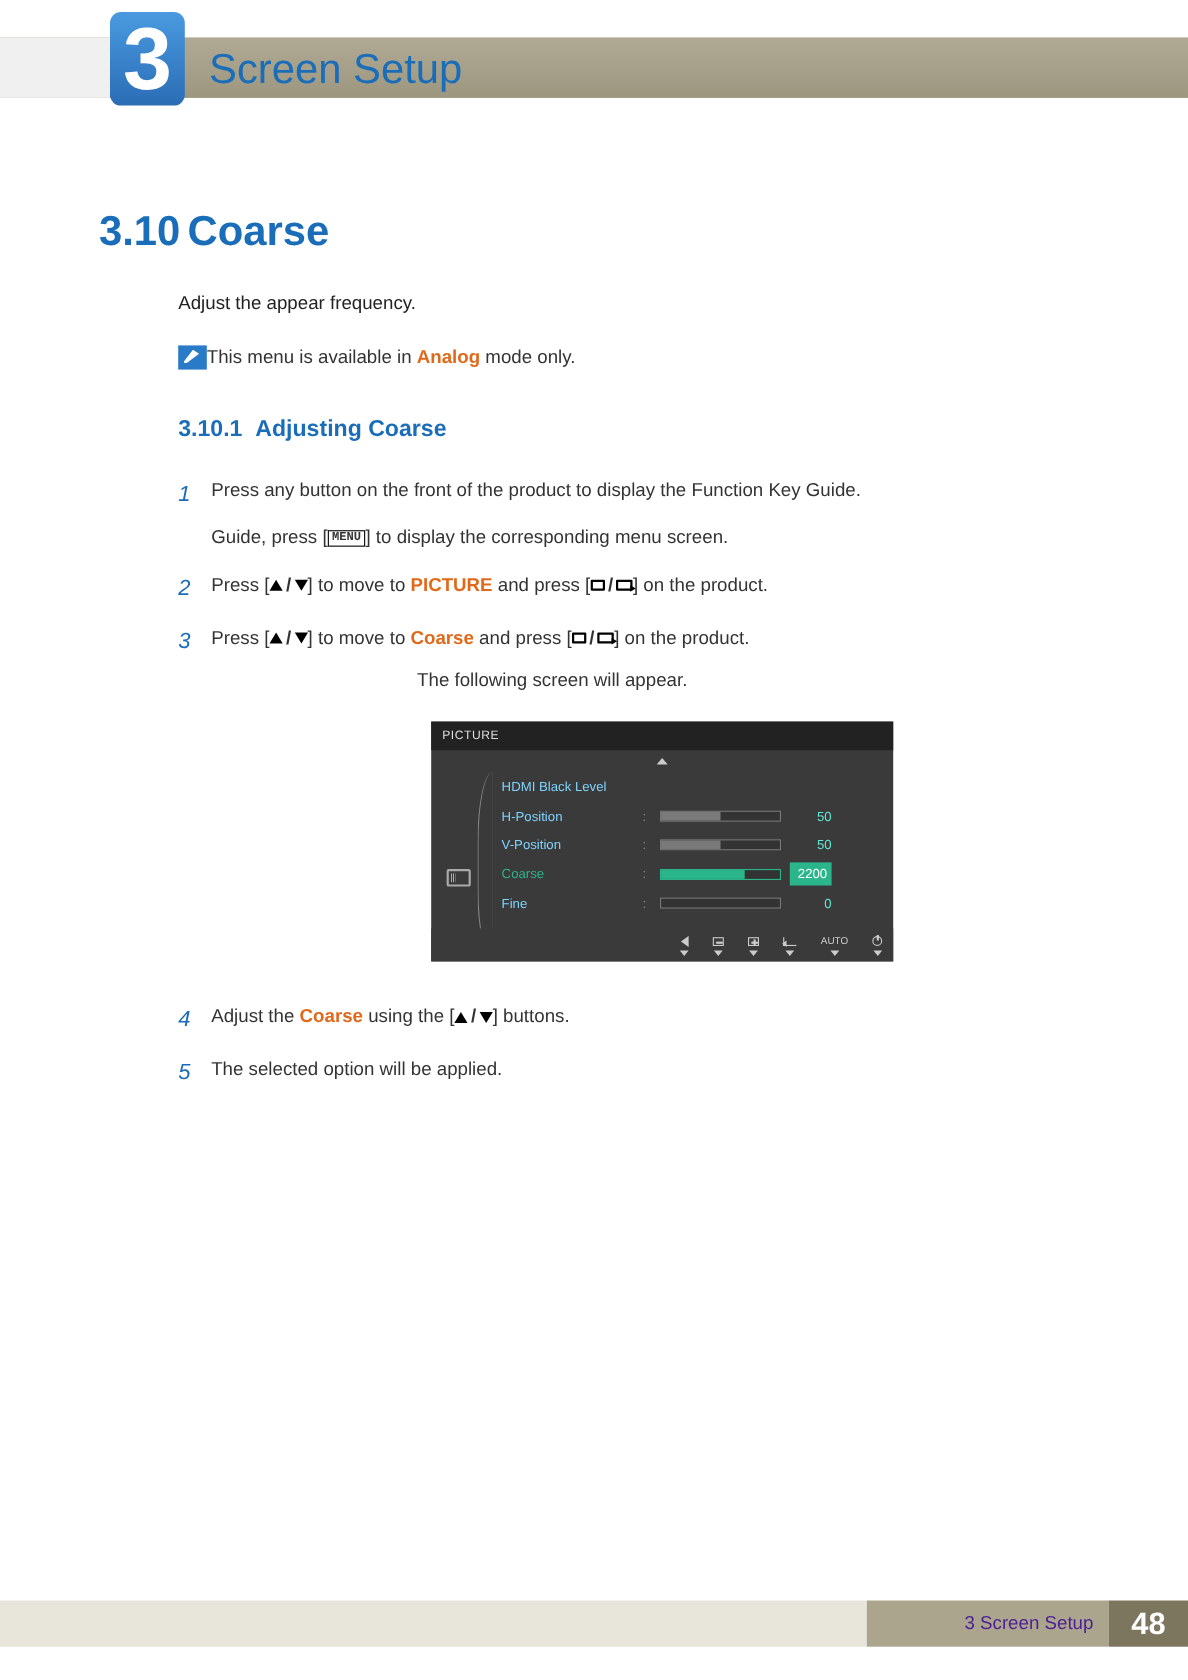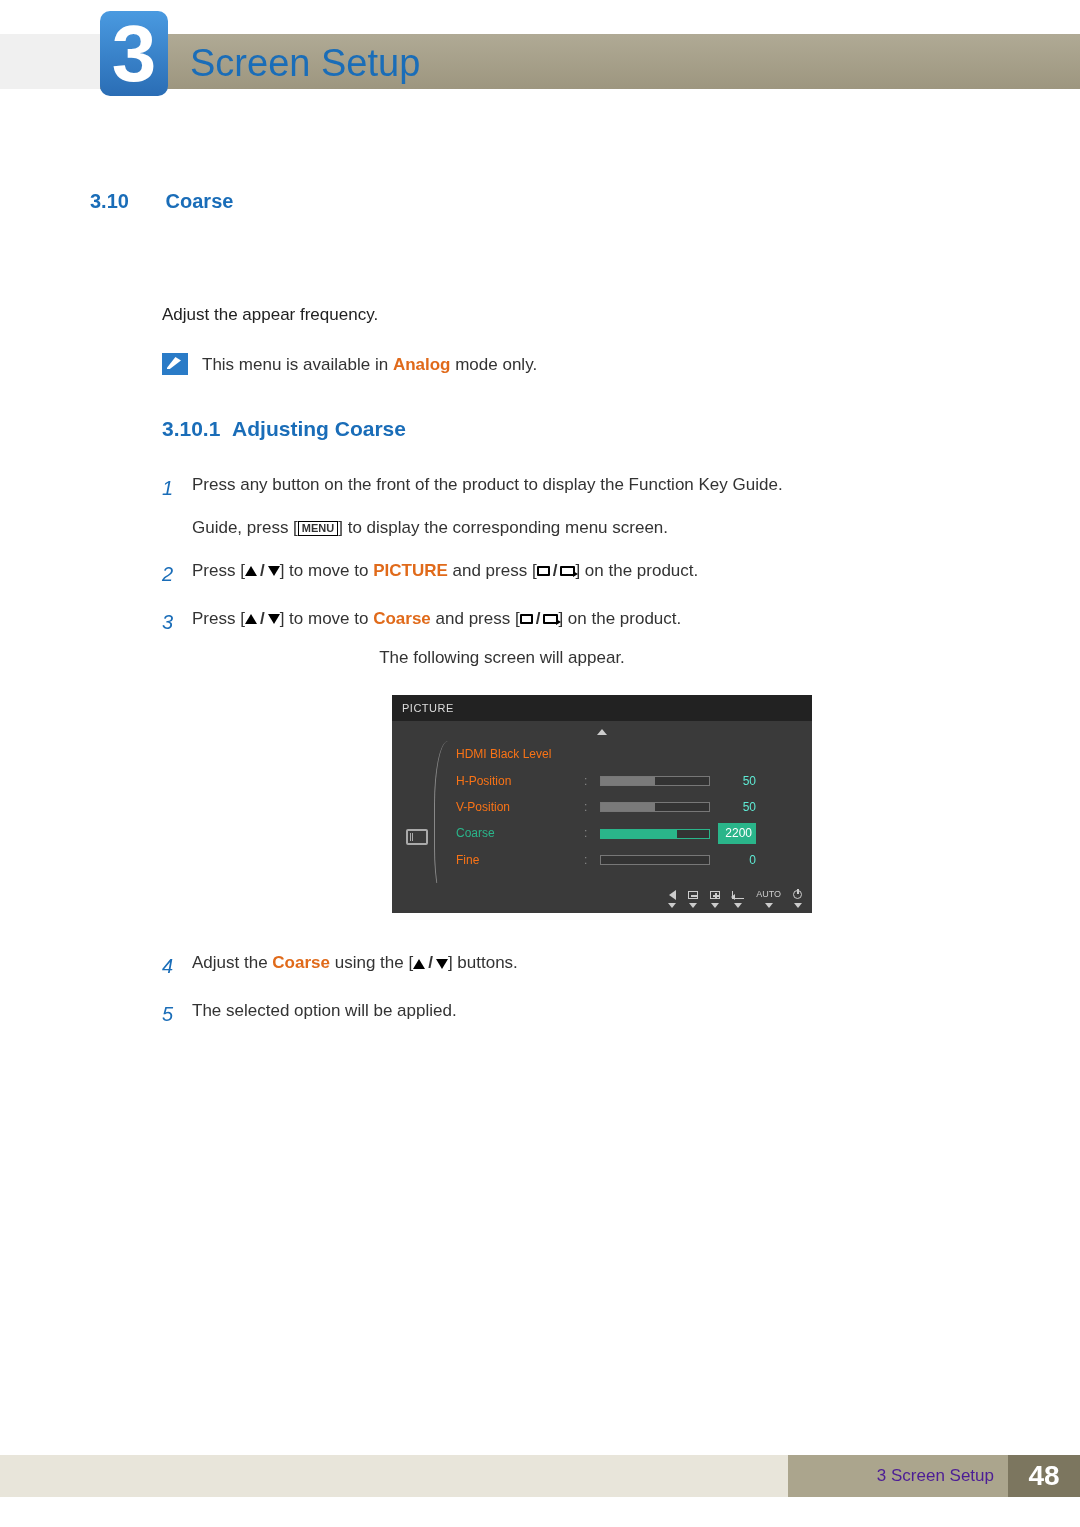--- a/index.html
+++ b/index.html
@@ -52,39 +52,38 @@
     font-weight: normal;
   }
   .content {
     position: absolute;
     top: 190px;
     left: 90px;
     width: 880px;
   }
   .section-heading {
     color: #1a6db8;
-    font-size: 20px;
+    font-size: 38px;
     font-weight: bold;
-    margin-bottom: 92px;
+    margin-bottom: 33px;
   }
   .section-num {
     display: inline-block;
     width: 70px;
   }
   .intro {
     margin-left: 72px;
     font-size: 17px;
     color: #222;
     margin-bottom: 28px;
   }
   .note-row {
     margin-left: 72px;
     display: flex;
-    align-items: center;
-    gap: 14px;
+    align-items: flex-start;
     margin-bottom: 42px;
   }
   .note-icon {
     width: 26px;
     height: 22px;
     background: #2a7bc7;
     position: relative;
     flex-shrink: 0;
   }
   .note-icon::after {
@@ -129,21 +128,21 @@
   }
   .step-body .orange { color: #e06a1a; font-weight: bold; }
   .menu-box {
     display: inline-block;
     border: 1px solid #000;
     font-size: 11px;
     font-weight: bold;
     padding: 1px 3px;
     vertical-align: middle;
     line-height: 1;
-    font-family: Liberation Sans, sans-serif;
+    font-family: Liberation Mono, monospace;
   }
   .updown {
     display: inline-flex;
     align-items: center;
     gap: 3px;
     vertical-align: middle;
   }
   .tri-up {
     display:inline-block; width:0;height:0;
     border-left:6px solid transparent;
@@ -212,21 +211,21 @@
     border-bottom:6px solid #ccc;
   }
   .osd-row {
     display: flex;
     align-items: center;
     padding: 3px 18px 3px 64px;
     font-size: 12px;
     gap: 8px;
   }
   .osd-row.active .osd-label { color: #2ab58a; }
-  .osd-label { width: 120px; color: #f97316; }
+  .osd-label { width: 120px; color: #7dd3fc; }
   .osd-colon { width: 8px; color:#888; }
   .osd-bar {
     width: 110px; height: 10px;
     border: 1px solid #777;
     position: relative;
     background: #333;
   }
   .osd-bar-fill {
     position: absolute; left:0; top:0; bottom:0;
     background: #7a7a7a;
@@ -252,21 +251,21 @@
     border-right:none; border-top:none; border-bottom:none;
     border-radius: 20px 0 0 20px / 90px 0 0 90px;
   }
   .osd-footer {
     position:absolute; bottom:0; left:0; right:0;
     height:30px;
     display:flex;
     justify-content:flex-end;
     align-items:center;
     padding-right:10px;
-    gap:12px;
+    gap:22px;
     background:#3a3a3a;
     padding-left:36px;
   }
   .osd-foot-item {
     display:flex; flex-direction:column; align-items:center; gap:2px;
     color:#ccc; font-size:9px;
   }
   .osd-foot-top { height:12px; display:flex; align-items:center; }
   .foot-tri-down{
     display:inline-block;width:0;height:0;

